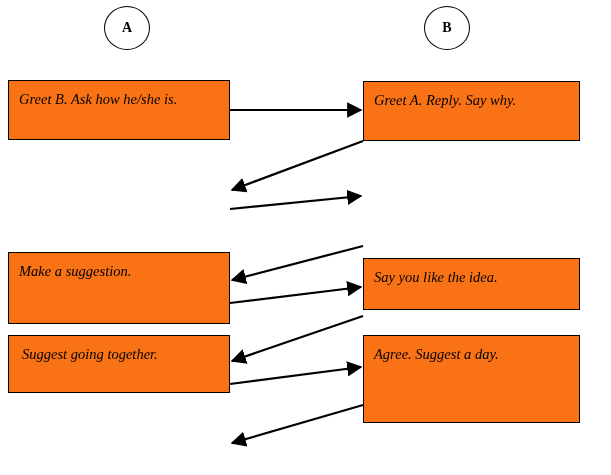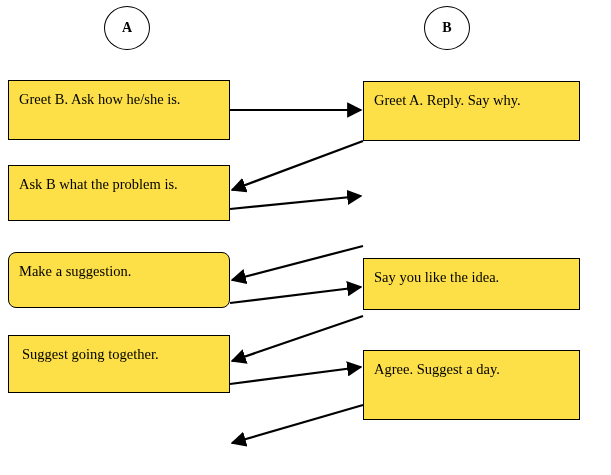--- a/index.html
+++ b/index.html
@@ -34,43 +34,44 @@
     background: #ffffff;
   }
   #circle-a { left: 104px; top: 6px;  width: 46px; height: 44px; }
   #circle-b { left: 424px; top: 6px;  width: 46px; height: 44px; }
 
   
   .box {
     position: absolute;
     border: 1px solid #000000;
     box-sizing: border-box;
-    background: #fde047;
+    background: #f97316;
     padding: 9px 10px 0 10px;
     font-size: 14.5px;
     line-height: 1.35;
+    font-style: italic;
   }
   .box-text {
     display: block;
   }
 
   
   .col-a { left: 8px;  width: 222px; }
   #a-box-0 { top: 80px;  height: 60px; }
   #a-box-1 { top: 165px; height: 56px; }
-  #a-box-2 { top: 252px; height: 56px; border-radius: 8px; }
+  #a-box-2 { top: 252px; height: 72px; }
   #a-box-3 { top: 335px; height: 58px; padding-left: 13px; }
   #a-box-4 { top: 415px; height: 56px; }
 
   
   .col-b { left: 363px; width: 217px; }
   #b-box-0 { top: 81px;  height: 60px; }
   #b-box-1 { top: 150px; height: 96px; }
   #b-box-2 { top: 258px; height: 52px; }
-  #b-box-3 { top: 350px; height: 70px; }
+  #b-box-3 { top: 335px; height: 88px; }
 
   
   #arrow-layer {
     position: absolute;
     left: 0;
     top: 0;
     width: 611px;
     height: 475px;
     pointer-events: none;
   }
@@ -82,23 +83,20 @@
 
   <div class="circle" id="circle-a">
     <span>A</span>
   </div>
   <div class="circle" id="circle-b">
     <span>B</span>
   </div>
 
   <div class="box col-a" id="a-box-0">
     <span class="box-text">Greet B. Ask how he/she is.</span>
-  </div>
-  <div class="box col-a" id="a-box-1">
-    <span class="box-text">Ask B what the problem is.</span>
   </div>
   <div class="box col-a" id="a-box-2">
     <span class="box-text">Make a suggestion.</span>
   </div>
   <div class="box col-a" id="a-box-3">
     <span class="box-text">Suggest going together.</span>
   </div>
 
   <div class="box col-b" id="b-box-0">
     <span class="box-text">Greet A. Reply. Say why.</span>

